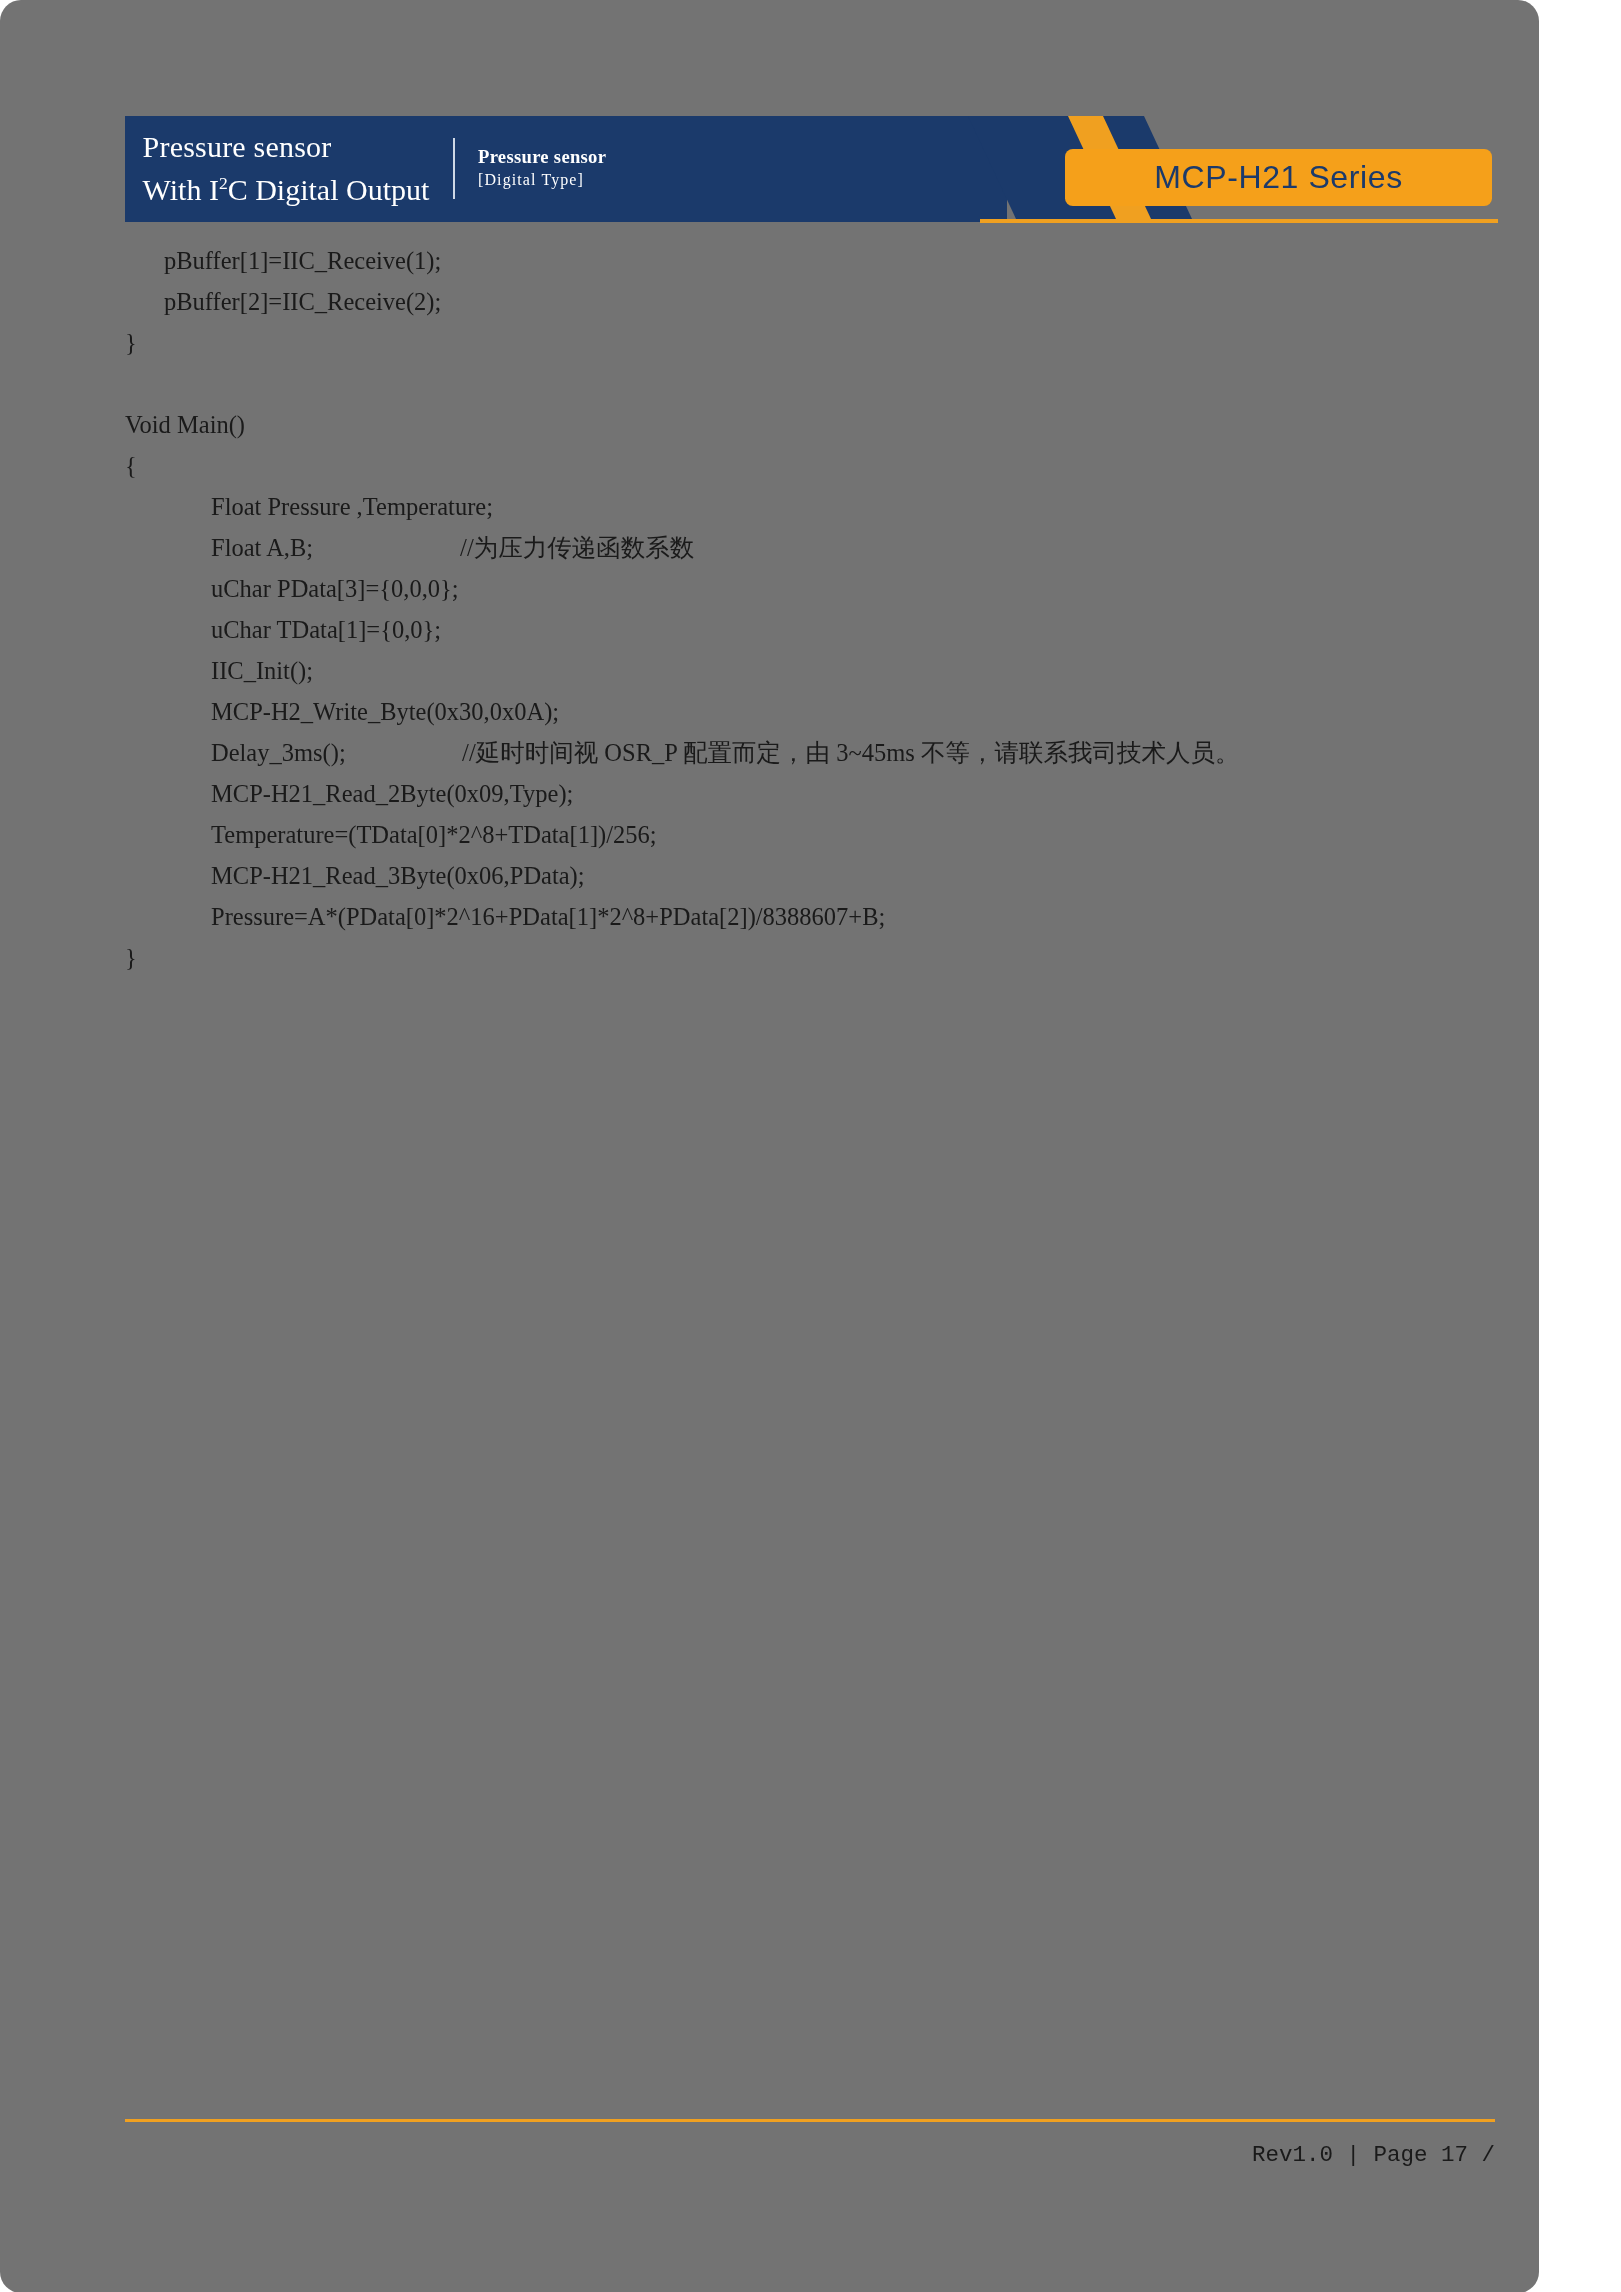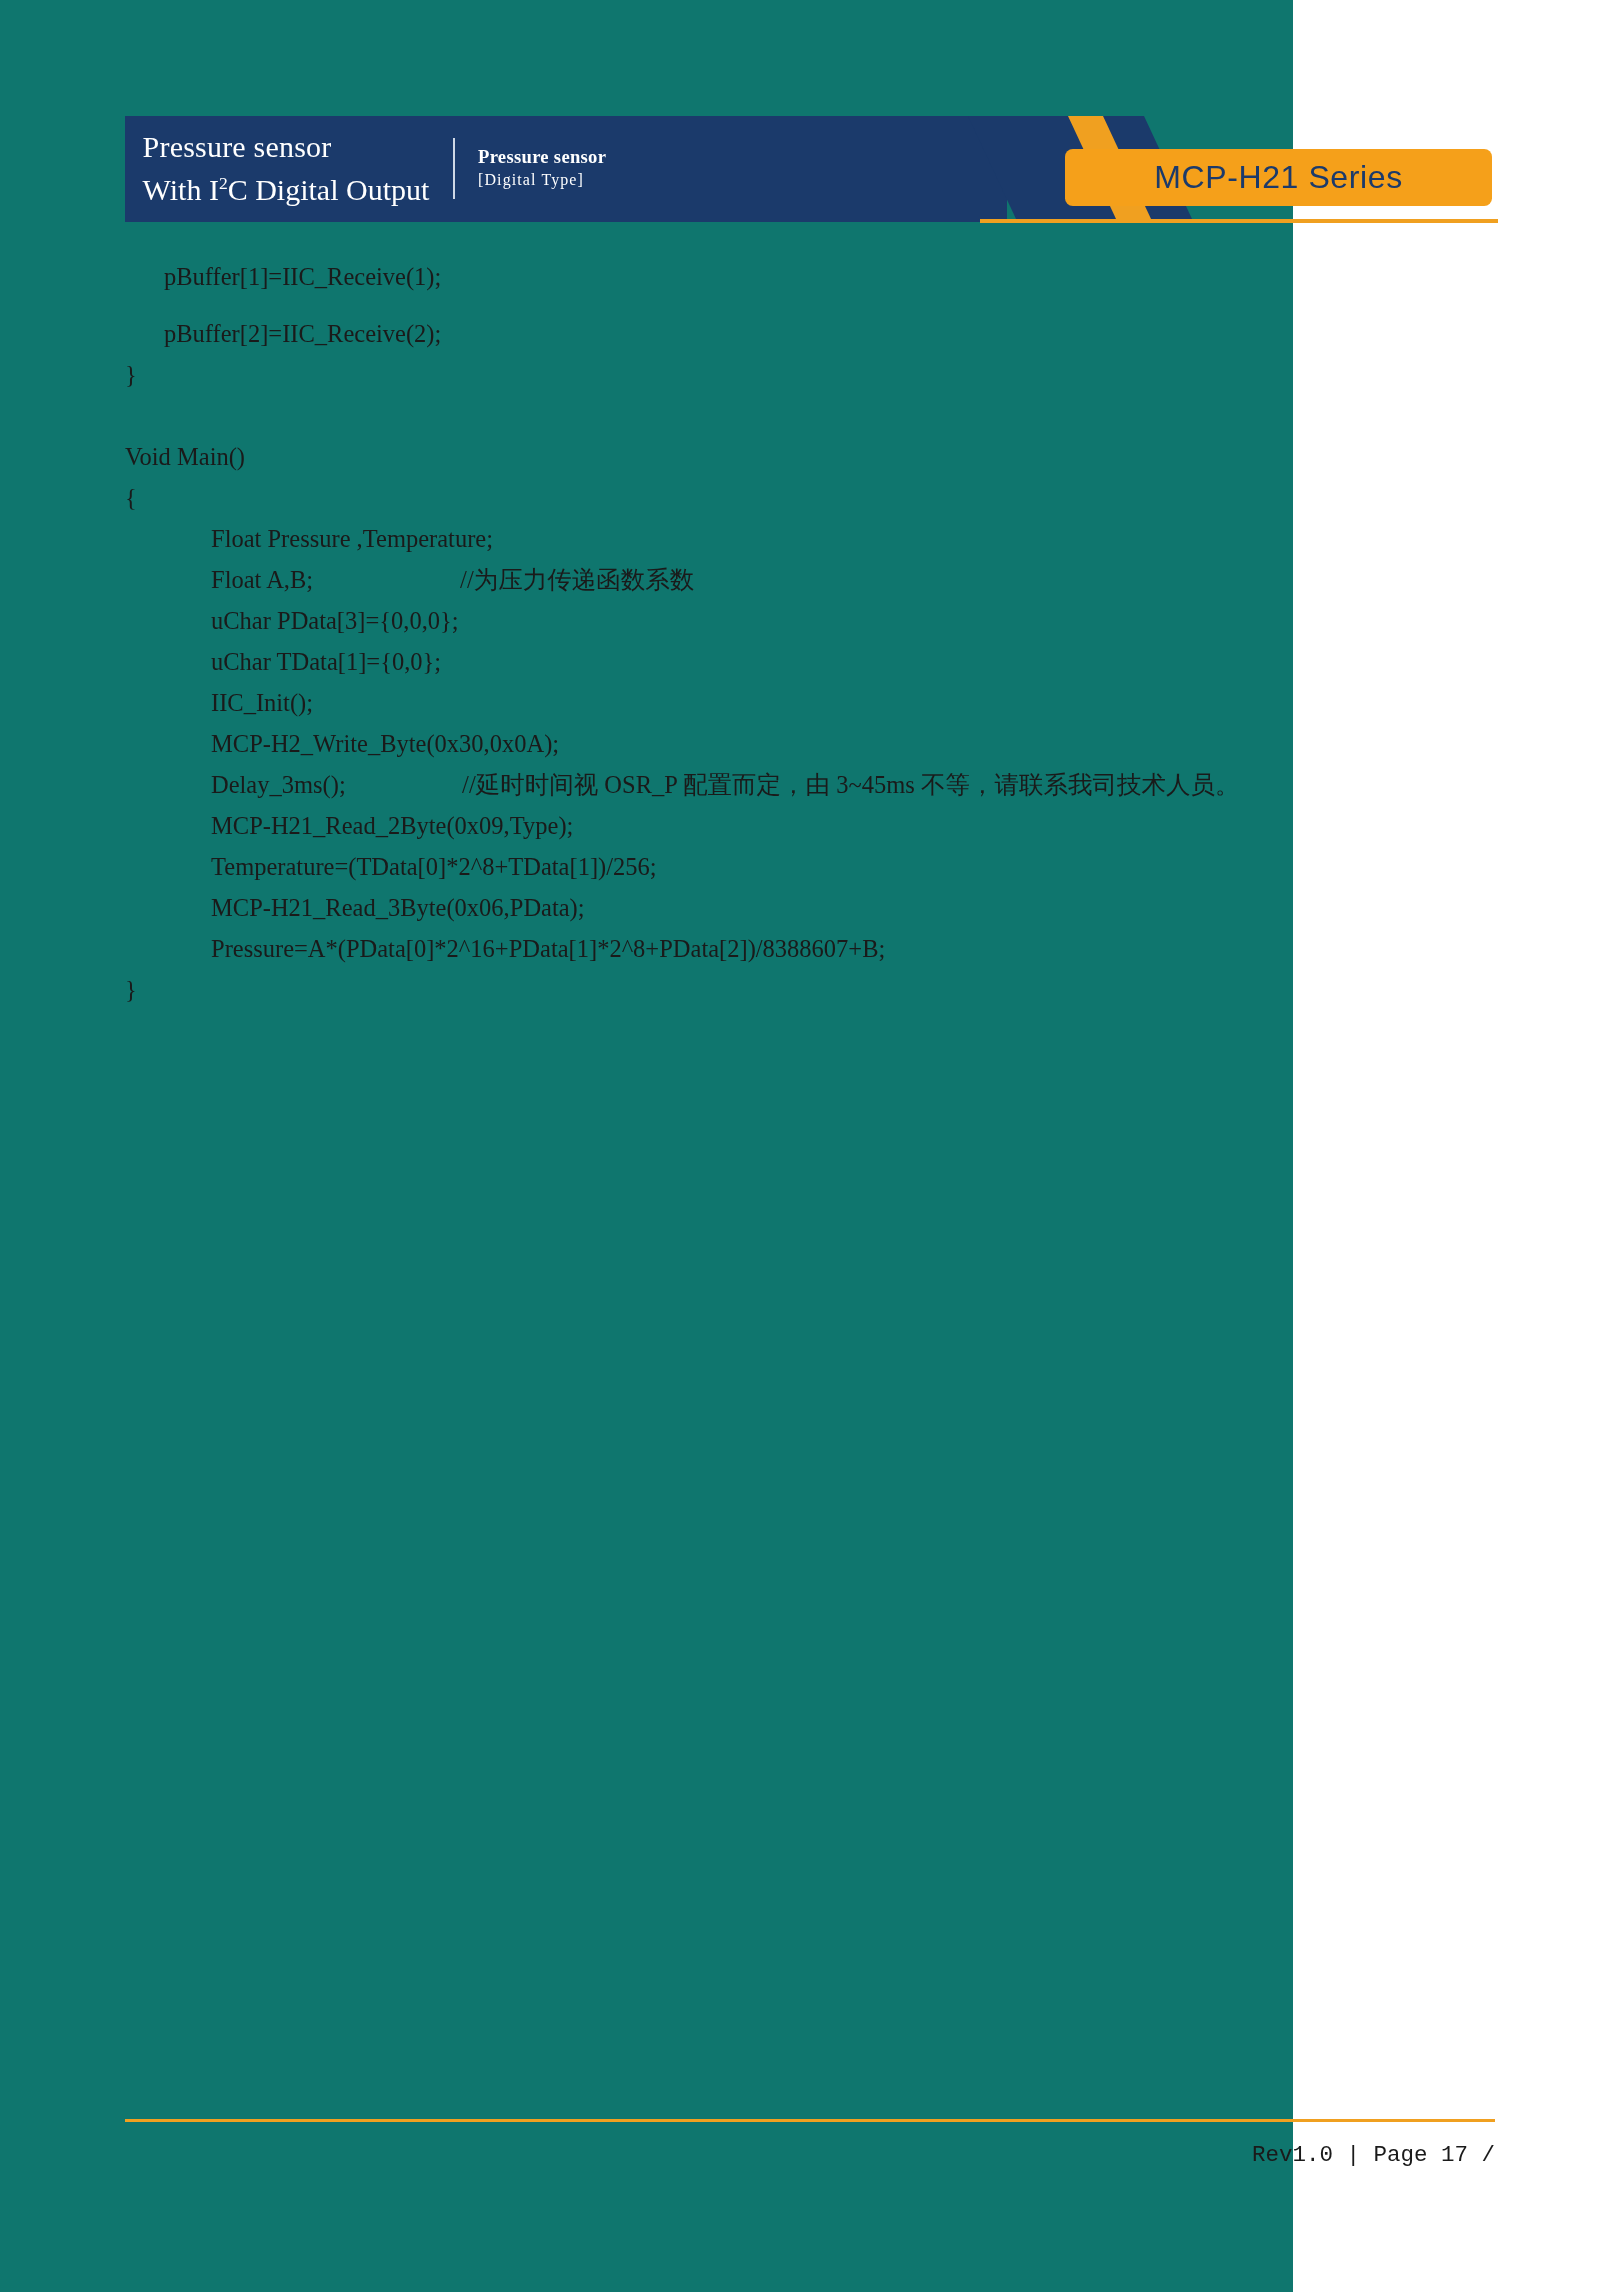--- a/index.html
+++ b/index.html
@@ -11,23 +11,24 @@
     width: 1621px;
     height: 2293px;
     font-family: "Liberation Serif", serif;
     position: relative;
     overflow: hidden;
   }
 
   .page {
     position: absolute;
     left: 0; top: 0;
-    width: 1293px;
+    width: 1539px;
     height: 2293px;
-    background: #0f766e;
+    background: #737373;
+    border-radius: 21px;
   }
 
   
   .header {
     position: absolute;
     left: 125px;
     top: 116px;
     width: 1370px;
     height: 106px;
   }
@@ -141,21 +142,21 @@
     top: 240px;
     width: 1372px;
     font-size: 24.5px;
     color: #1a1a1a;
     line-height: 41px;
   }
   .line {
     white-space: pre;
     font-family: "Liberation Serif", serif;
   }
-  .indent-1 { padding-left: 39px; margin-top: 16px; }
+  .indent-1 { padding-left: 39px; }
   .indent-2 { padding-left: 86px; font-family: Liberation Serif, serif; }
   .indent-0 { padding-left: 0px; }
   .blank { height: 41px; }
 
   
   .footer-rule {
     position: absolute;
     left: 125px;
     top: 2119px;
     width: 1370px;

